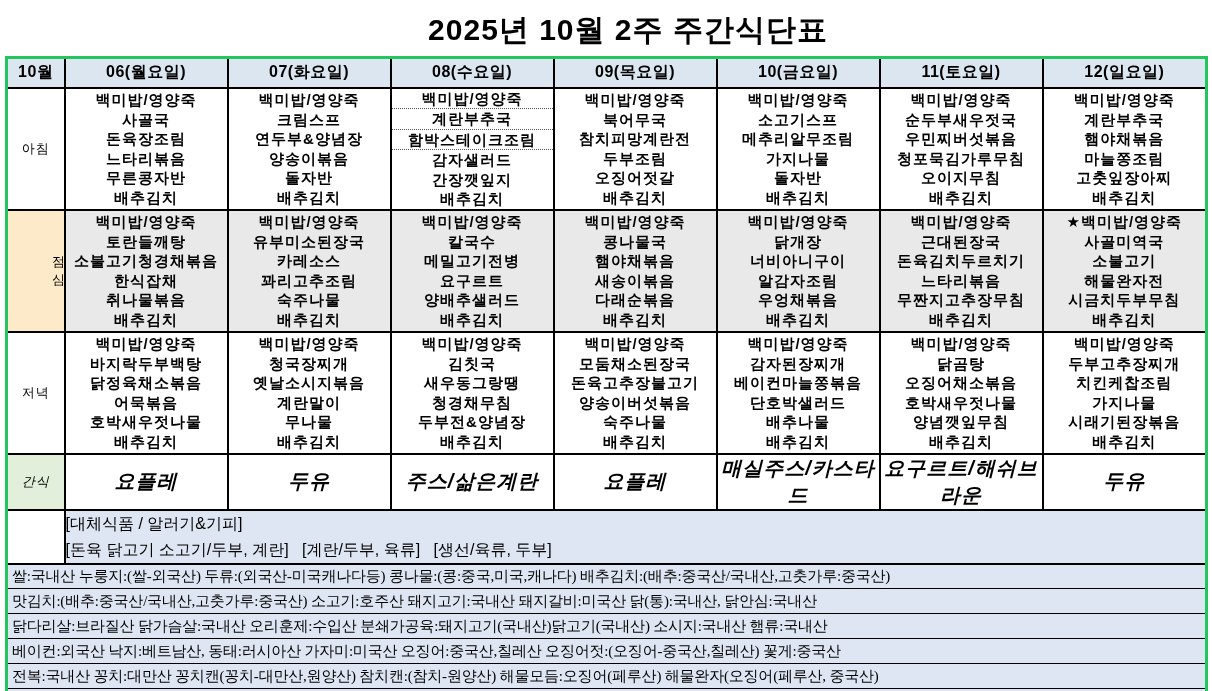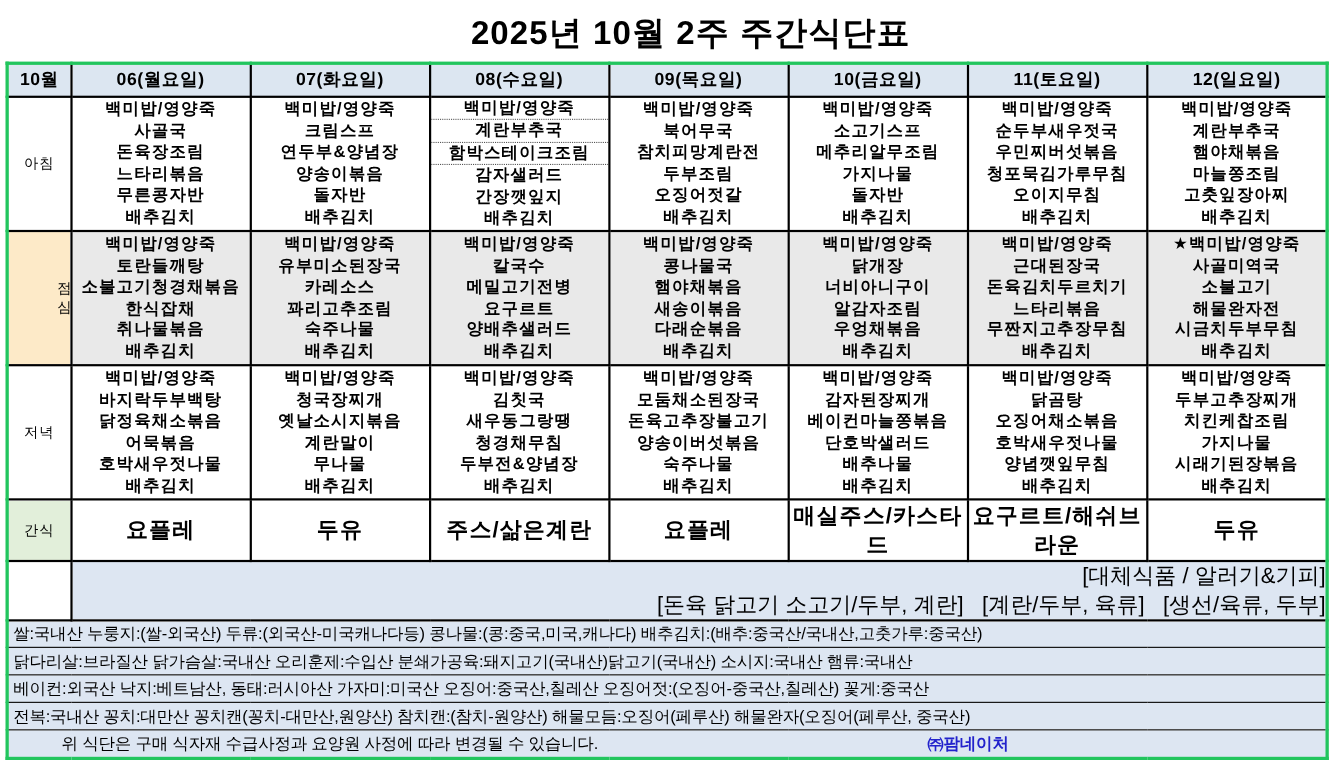--- a/index.html
+++ b/index.html
@@ -33,33 +33,33 @@
   tr.meal-row-0{height:120px;}
   tr.meal-row-1{height:122px;}
   tr.meal-row-2{height:122px;}
   td.meal{
     vertical-align:middle;text-align:center;
     font-size:15px;font-weight:bold;background:#fff;
   }
   tr.meal-row-1 td.meal{background:var(--lunch-row-bg);}
   .meal-item{line-height:19.5px;letter-spacing:1px;white-space:nowrap;}
   .meal-item.dotted{border-bottom:1px dotted #555;}
-  tr.snack-row{height:25px;}
+  tr.snack-row{height:25px;font-style:italic;}
   td.snack-cell{
     text-align:center;vertical-align:middle;
     font-size:20px;font-weight:bold;letter-spacing:1px;background:#fff;
   }
   tr.sub-row{height:54px;}
   td.sub-left{background:#fff;}
   td.sub-main{
-    background:var(--info-bg);text-align:right;vertical-align:middle;
-    font-size:20px;font-weight:normal;
+    background:var(--info-bg);text-align:left;vertical-align:middle;
+    font-size:16px;font-weight:normal;
   }
   .sub-line{line-height:26px;white-space:pre;}
-  tr.origin-row{height:25px;}
+  tr.origin-row{height:25px;font-family:Liberation Serif, serif;}
   tr.origin-row td, tr.footer-row td{
     border:1px solid #000;background:var(--info-bg);
     font-size:15px;font-weight:normal;text-align:left;vertical-align:middle;
     padding-left:4px;letter-spacing:-0.2px;white-space:nowrap;
   }
   tr.footer-row{height:26px;}
   .footer-line{
     display:flex;align-items:center;justify-content:space-between;
     padding-right:288px;
     margin-left:44px;
@@ -284,20 +284,23 @@
         <td class="sub-left"></td>
         <td class="sub-main" colspan="7">
           <div class="sub-line">[대체식품 / 알러기&amp;기피]</div>
           <div class="sub-line">[돈육 닭고기 소고기/두부, 계란]   [계란/두부, 육류]   [생선/육류, 두부]</div>
         </td>
       </tr>
       <tr class="origin-row">
         <td colspan="8">쌀:국내산 누룽지:(쌀-외국산) 두류:(외국산-미국캐나다등) 콩나물:(콩:중국,미국,캐나다) 배추김치:(배추:중국산/국내산,고춧가루:중국산)</td>
       </tr>
       <tr class="origin-row">
+        <td colspan="8">맛김치:(배추:중국산/국내산,고춧가루:중국산) 소고기:호주산 돼지고기:국내산 돼지갈비:미국산 닭(통):국내산, 닭안심:국내산</td>
+      </tr>
+      <tr class="origin-row">
         <td colspan="8">닭다리살:브라질산 닭가슴살:국내산 오리훈제:수입산 분쇄가공육:돼지고기(국내산)닭고기(국내산) 소시지:국내산 햄류:국내산</td>
       </tr>
       <tr class="origin-row">
         <td colspan="8">베이컨:외국산 낙지:베트남산, 동태:러시아산 가자미:미국산 오징어:중국산,칠레산 오징어젓:(오징어-중국산,칠레산) 꽃게:중국산</td>
       </tr>
       <tr class="origin-row">
         <td colspan="8">전복:국내산 꽁치:대만산 꽁치캔(꽁치-대만산,원양산) 참치캔:(참치-원양산) 해물모듬:오징어(페루산) 해물완자(오징어(페루산, 중국산)</td>
       </tr>
       <tr class="footer-row">
         <td colspan="8">

